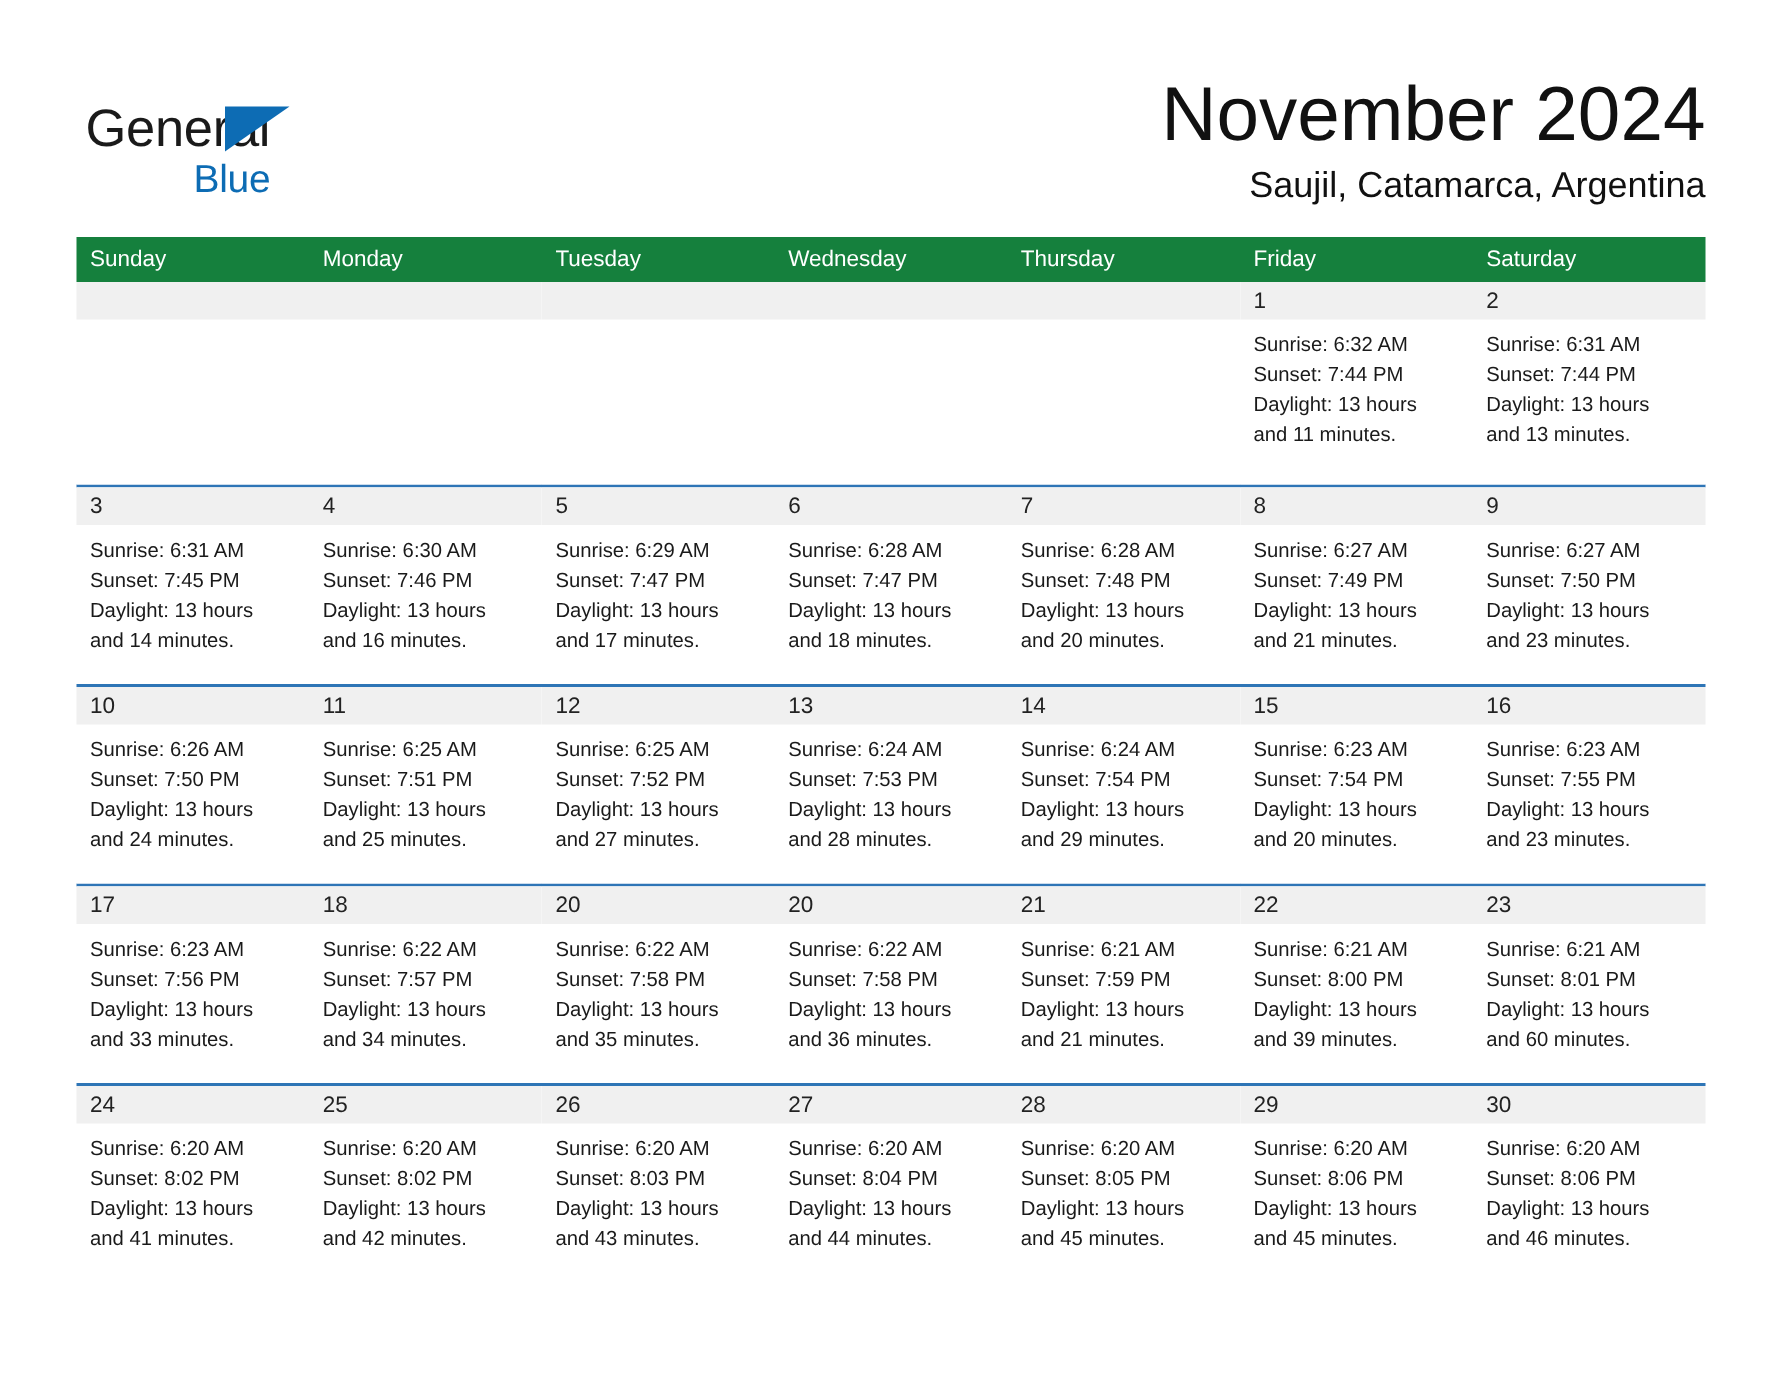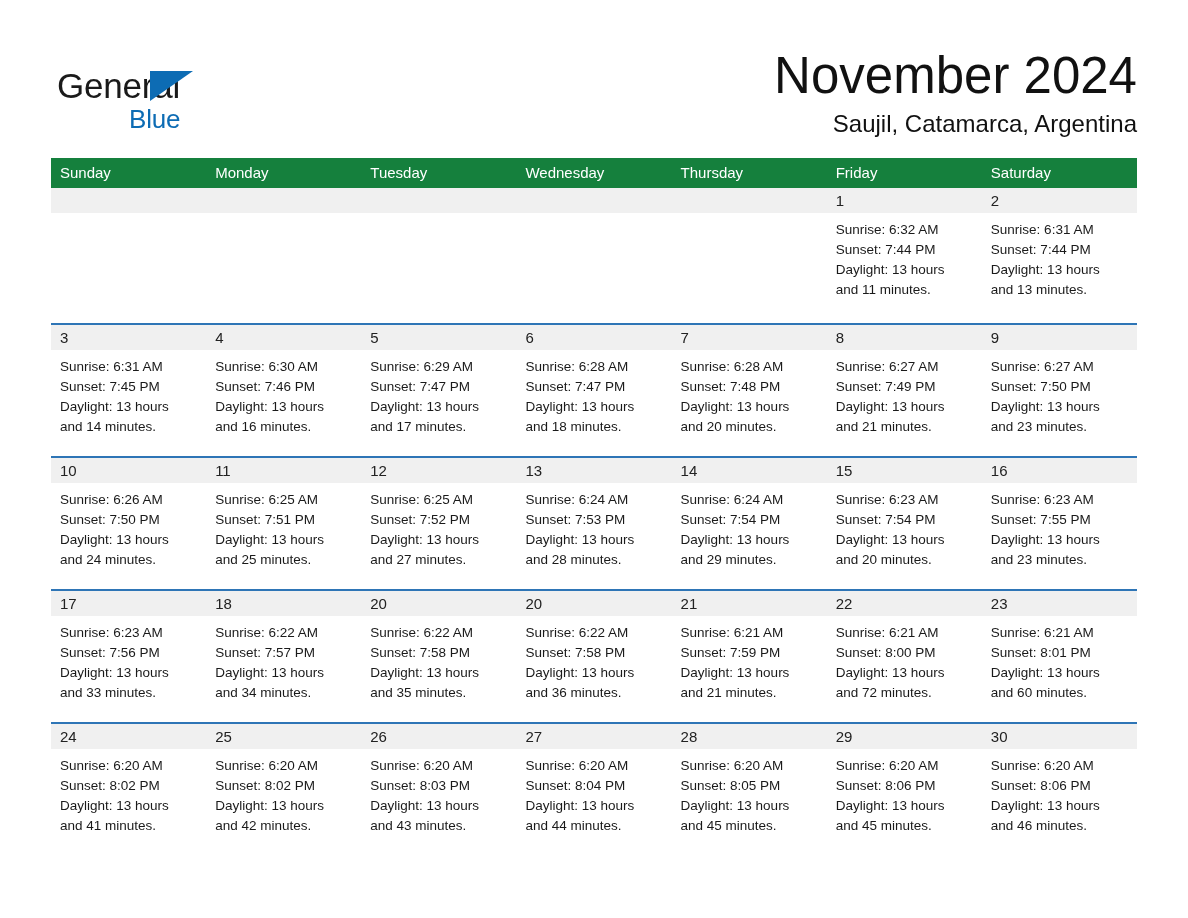--- a/index.html
+++ b/index.html
@@ -399,21 +399,21 @@
           <div>Daylight: 13 hours</div>
           <div>and 21 minutes.</div>
         </div>
       </div>
       <div class="day-cell">
         <div class="day-number-band"><span class="day-number">22</span></div>
         <div class="day-info">
           <div>Sunrise: 6:21 AM</div>
           <div>Sunset: 8:00 PM</div>
           <div>Daylight: 13 hours</div>
-          <div>and 72 minutes.</div>
+          <div>and 39 minutes.</div>
         </div>
       </div>
       <div class="day-cell">
         <div class="day-number-band"><span class="day-number">23</span></div>
         <div class="day-info">
           <div>Sunrise: 6:21 AM</div>
           <div>Sunset: 8:01 PM</div>
           <div>Daylight: 13 hours</div>
           <div>and 60 minutes.</div>
         </div>

